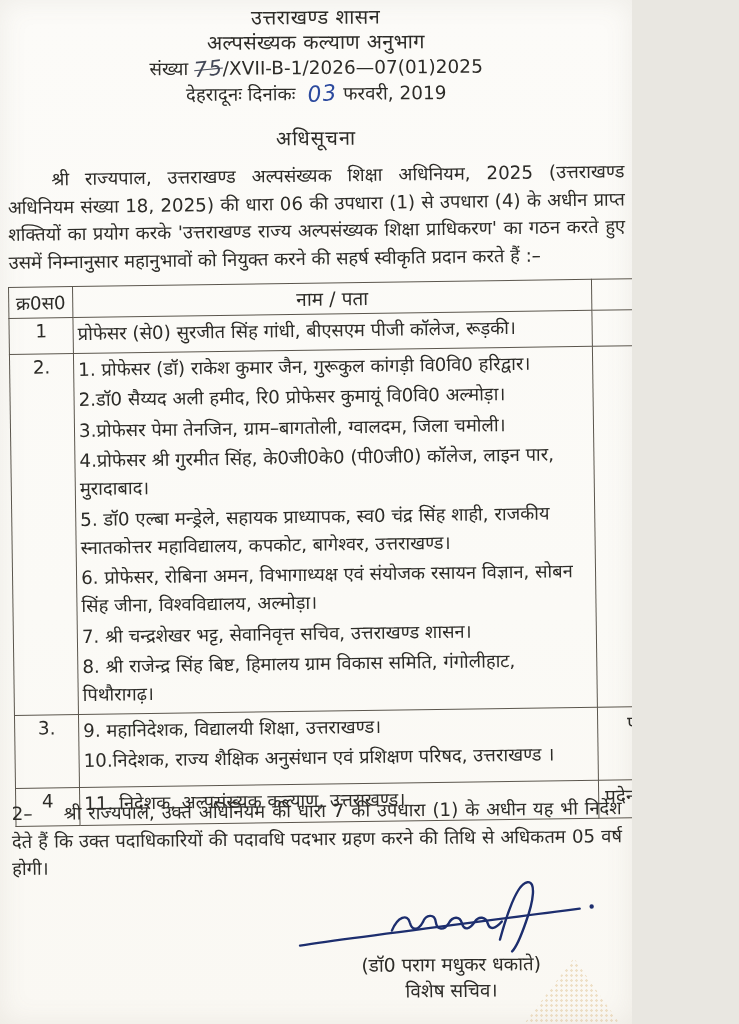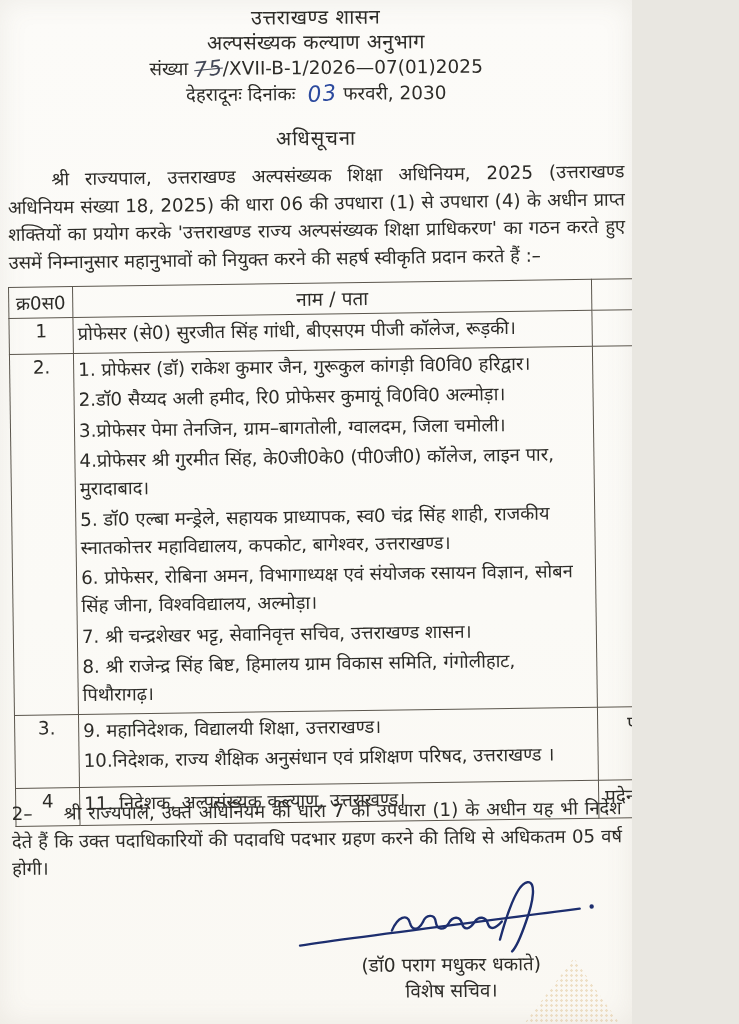--- a/index.html
+++ b/index.html
@@ -101,21 +101,21 @@
 </style>
 </head>
 <body>
 
 <div class="page">
 
   <div class="doc-header">
     <div class="l1">उत्तराखण्ड शासन</div>
     <div class="l2">अल्पसंख्यक कल्याण अनुभाग</div>
     <div class="l3"><span>संख्या</span> <span class="hw hw-num">75</span><span>/XVII-B-1/2026—07(01)2025</span></div>
-    <div class="l4"><span>देहरादूनः दिनांकः</span> <span class="hw hw-date">03</span><span>फरवरी, 2030</span></div>
+    <div class="l4"><span>देहरादूनः दिनांकः</span> <span class="hw hw-date">03</span><span>फरवरी, 2019</span></div>
   </div>
 
   <div class="notif-title">अधिसूचना</div>
 
   <div class="para para1">श्री राज्यपाल, उत्तराखण्ड अल्पसंख्यक शिक्षा अधिनियम, 2025 (उत्तराखण्ड अधिनियम संख्या 18, 2025) की धारा 06 की उपधारा (1) से उपधारा (4) के अधीन प्राप्त शक्तियों का प्रयोग करके 'उत्तराखण्ड राज्य अल्पसंख्यक शिक्षा प्राधिकरण' का गठन करते हुए उसमें निम्नानुसार महानुभावों को नियुक्त करने की सहर्ष स्वीकृति प्रदान करते हैं :–</div>
 
   <div class="table-wrap">
     <table class="members">
       <colgroup>
           <col class="c-sno">

